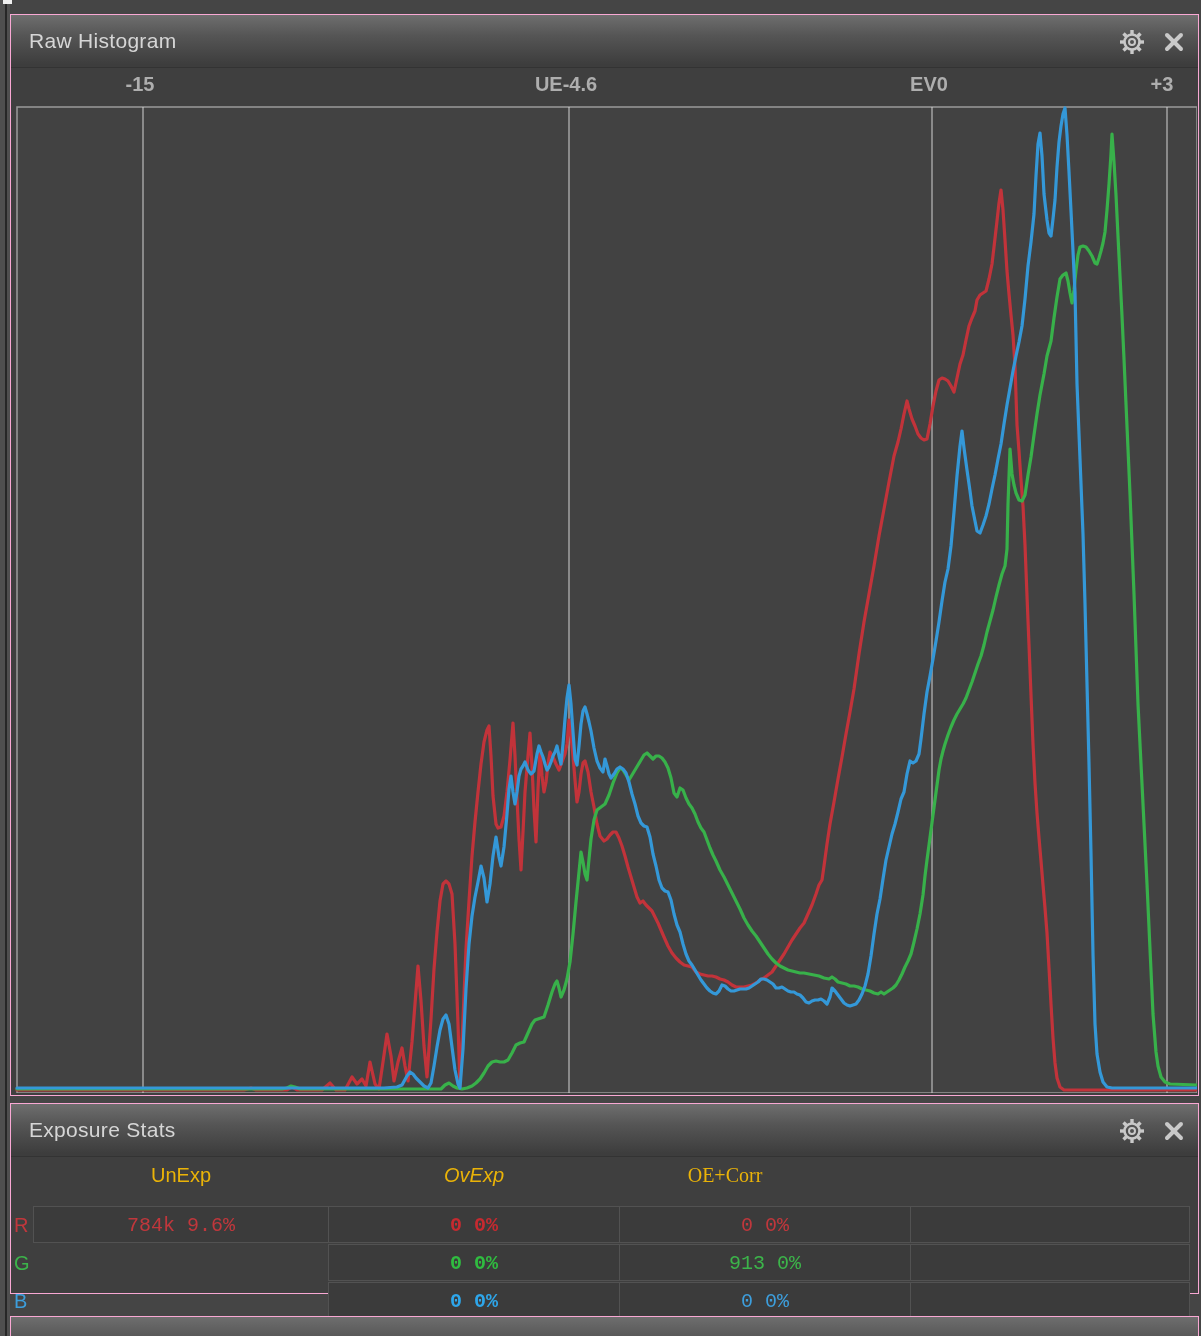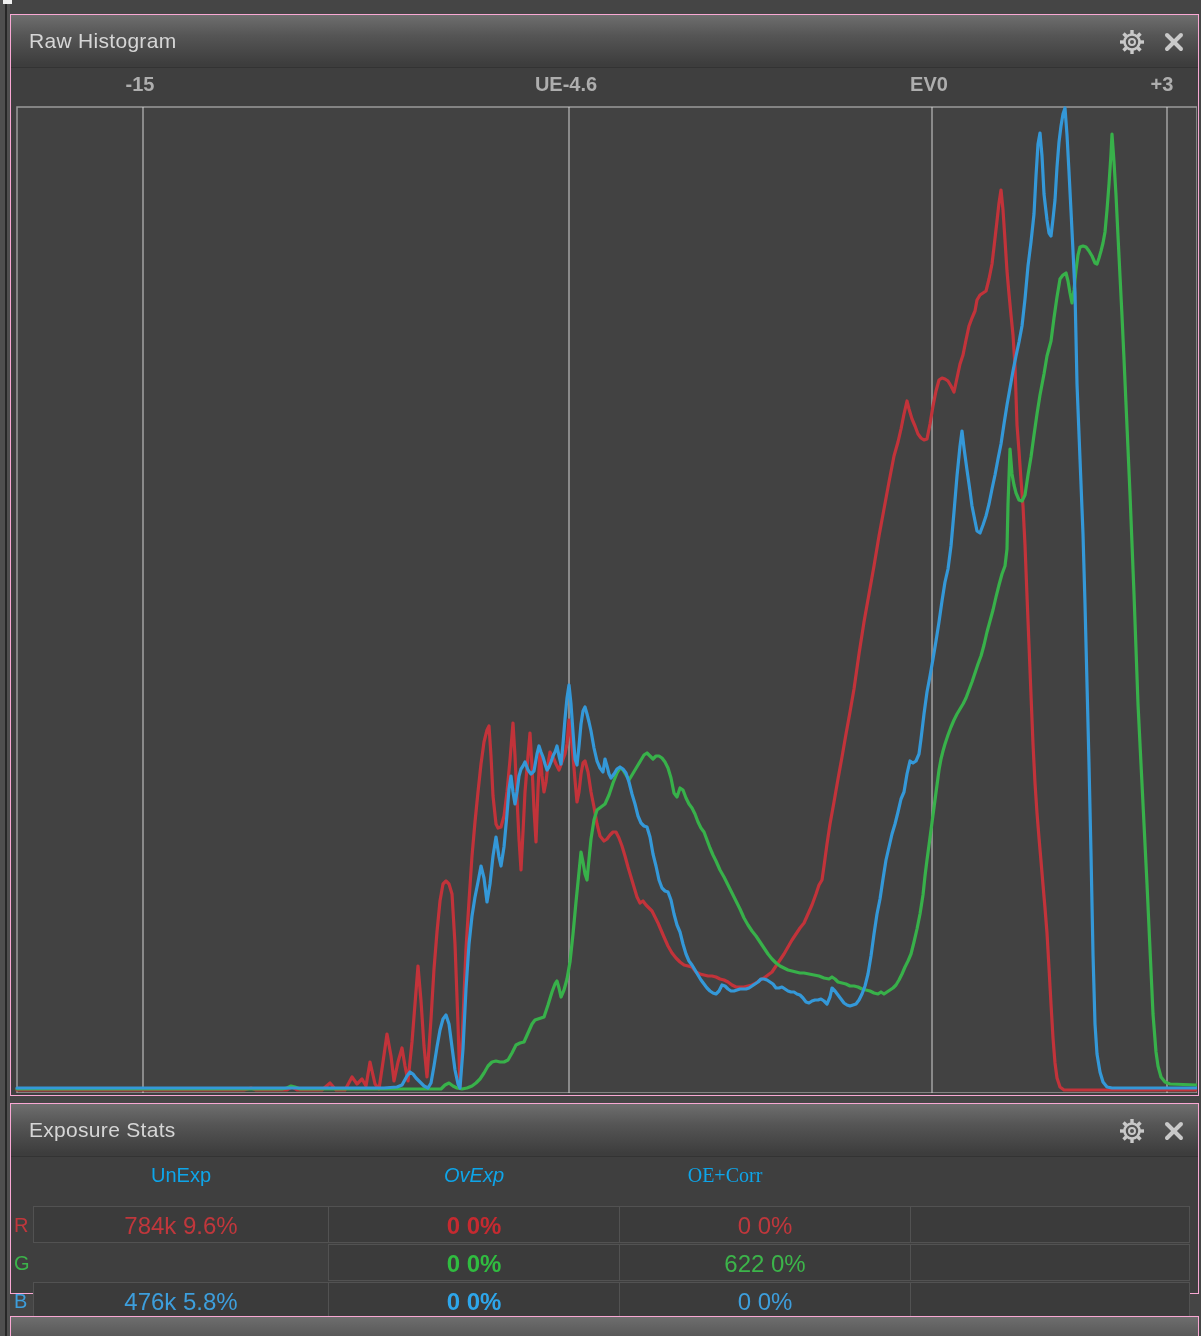--- a/index.html
+++ b/index.html
@@ -18,26 +18,26 @@
   .tb-gear{right:52px;}
   .tb-close{right:10px;}
 
   .axis-row{position:absolute;left:0;top:56px;width:1189px;height:33px;}
   .axis-label{position:absolute;top:2px;transform:translateX(-50%);font-size:20px;font-weight:bold;color:#aeaeae;}
 
   #plot-svg{position:absolute;left:3px;top:89px;}
 
   
   .stats-header-row{position:absolute;left:0;top:52px;width:1189px;height:50px;}
-  .stats-col-label{position:absolute;top:8px;transform:translateX(-50%);font-size:20px;color:#0ea5e9;}
+  .stats-col-label{position:absolute;top:8px;transform:translateX(-50%);font-size:20px;color:#eab308;}
   .stats-table{position:absolute;left:0;top:102px;width:1189px;}
   .stats-row{position:absolute;left:0;width:1189px;height:38px;}
   .row-label{position:absolute;left:3px;top:0;width:20px;height:38px;line-height:38px;font-size:20px;}
   .cell{position:absolute;top:0;height:37px;line-height:37px;background:#3b3b3b;
-    border:1px solid #525252;box-sizing:border-box;text-align:center;font-size:24px;}
+    border:1px solid #525252;box-sizing:border-box;text-align:center;font-size:20px;font-family:Liberation Mono, monospace;}
   .cell.c1{left:22px;width:296px;}
   .cell.c2{left:317px;width:292px;}
   .cell.c3{left:608px;width:292px;}
   .cell.c4{left:899px;width:280px;}
   .cell.bold{font-weight:bold;}
   .row-r .row-label,.row-r .cell{color:#c0373c;}
   .row-r .cell.bold{color:#c62a30;}
   .row-g .row-label,.row-g .cell{color:#3cb44a;}
   .row-g .cell.bold{color:#30bc40;}
   .row-b .row-label,.row-b .cell{color:#3d9edc;}
@@ -146,26 +146,25 @@
       <div class="stats-row row-r" style="top:0px;">
         <div class="row-label">R</div>
         <div class="cell c1">784k 9.6%</div>
         <div class="cell c2 bold">0 0%</div>
         <div class="cell c3">0 0%</div>
         <div class="cell c4"></div>
       </div>
       <div class="stats-row row-g" style="top:38px;">
         <div class="row-label">G</div>
         <div class="cell c2 bold">0 0%</div>
-        <div class="cell c3">622 0%</div>
+        <div class="cell c3">913 0%</div>
         <div class="cell c4"></div>
       </div>
       <div class="stats-row row-b" style="top:76px;">
         <div class="row-label">B</div>
-        <div class="cell c1">476k 5.8%</div>
         <div class="cell c2 bold">0 0%</div>
         <div class="cell c3">0 0%</div>
         <div class="cell c4"></div>
       </div>
     </div>
   </div>
 
   <div class="panel" style="top:1316px;height:56px;">
     <div class="titlebar" style="height:55px;">
       <div class="title" style="height:55px;line-height:76px;">XMP Metadata</div>

